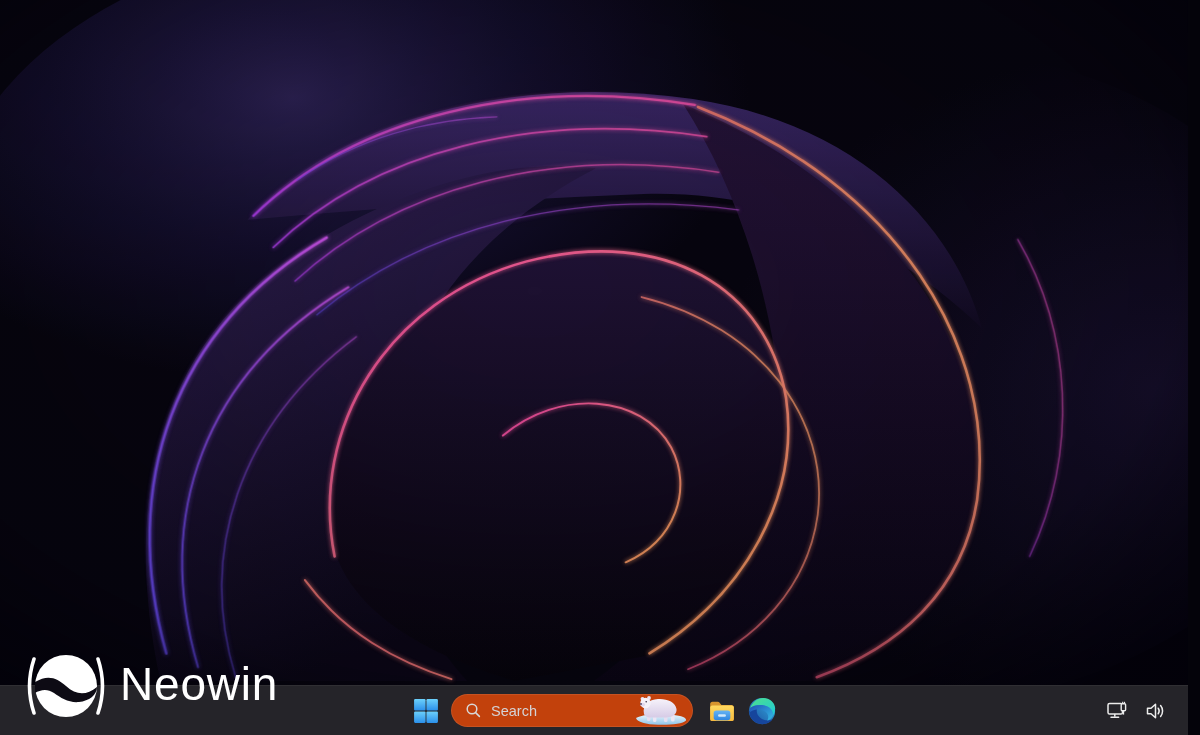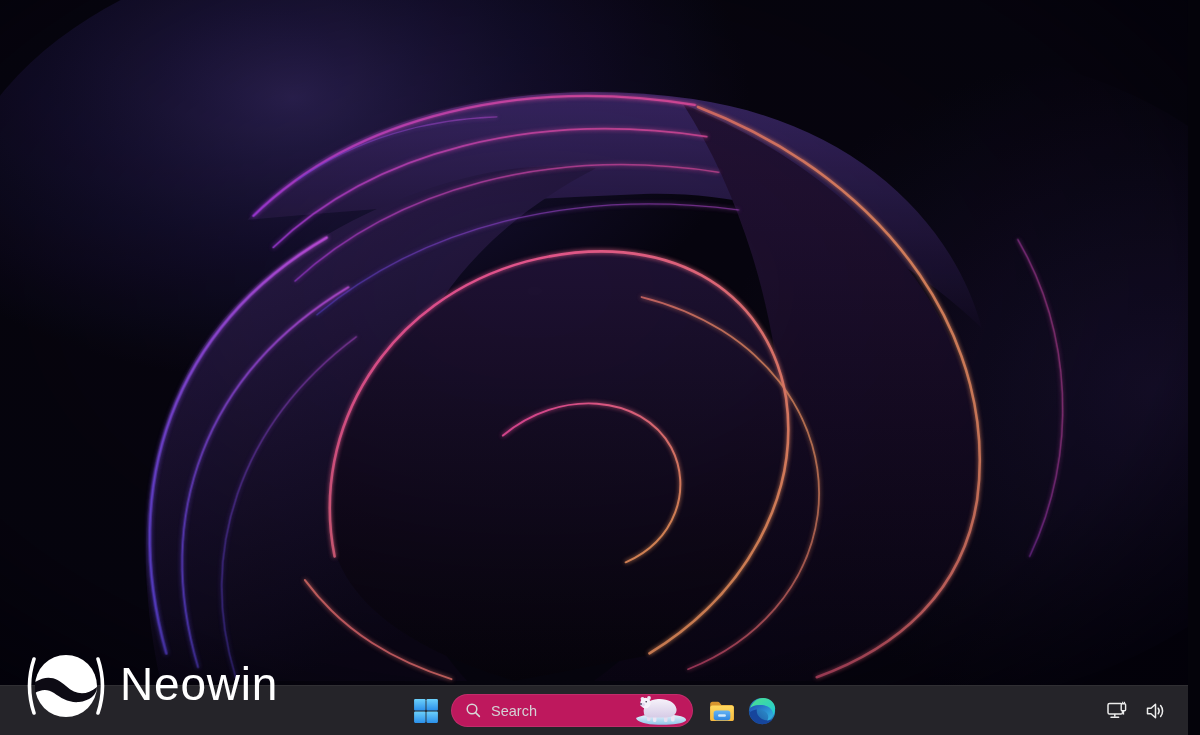--- a/index.html
+++ b/index.html
@@ -31,21 +31,21 @@
     position:absolute;left:50%;top:0;bottom:0;transform:translateX(-50%);
     display:flex;align-items:center;
   }
   .tb-btn{
     width:40px;height:40px;border:none;background:transparent;padding:0;
     display:flex;align-items:center;justify-content:center;border-radius:6px;
     cursor:pointer;
   }
   .search-pill{
     position:relative;width:242px;height:33px;margin:0 9px 0 5px;
-    background:#be185d;border:1px solid rgba(255,255,255,.09);
+    background:#c2410c;border:1px solid rgba(255,255,255,.09);
     border-radius:17px;display:flex;align-items:center;cursor:pointer;
     box-sizing:border-box;
   }
   .search-pill .mag{margin-left:13px;flex:0 0 auto;display:block;}
   .search-text{color:#d4d3d6;font-size:14.5px;margin-left:9px;flex:1 1 auto;}
   .bear-wrap{position:absolute;right:3px;bottom:0;width:58px;height:38px;overflow:visible;pointer-events:none;}
 
   .tb-right{
     position:absolute;right:16px;top:0;bottom:0;
     display:flex;align-items:center;gap:4px;

